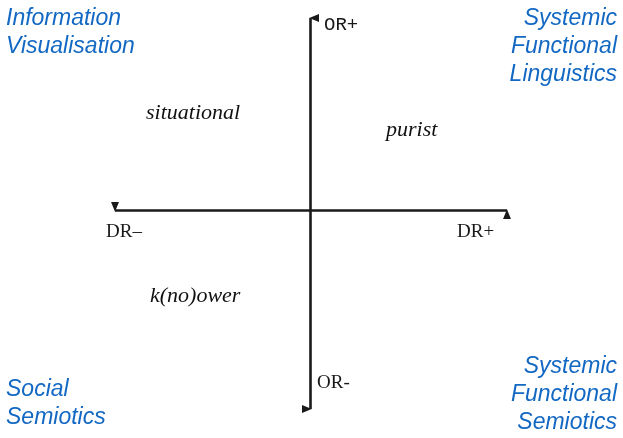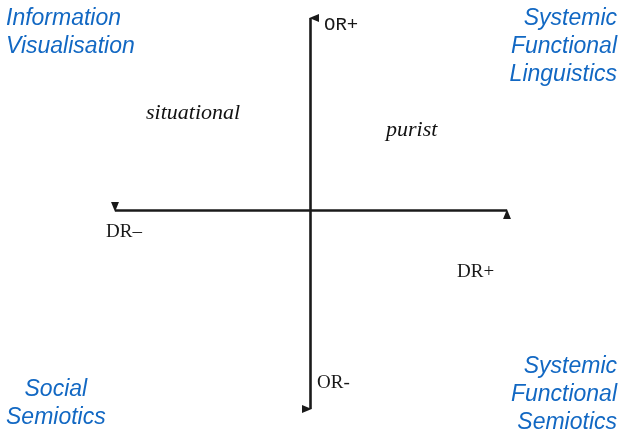--- a/index.html
+++ b/index.html
@@ -30,21 +30,21 @@
     position: absolute;
     font-family: "Liberation Serif", serif;
     font-size: 19px;
     color: #181818;
     white-space: nowrap;
     line-height: 1;
   }
   #axis-label-or-plus  { left: 324px; top: 16px; font-family: Liberation Mono, monospace; }
   #axis-label-or-minus { left: 317px; top: 372px; }
   #axis-label-dr-minus { left: 106px; top: 221px; }
-  #axis-label-dr-plus  { left: 457px; top: 221px; margin-top: 40px; }
+  #axis-label-dr-plus  { left: 457px; top: 221px; }
 
   
   .quadrant-term {
     position: absolute;
     font-family: "Liberation Serif", serif;
     font-style: italic;
     font-size: 22px;
     color: #111111;
     white-space: nowrap;
     line-height: 1;
@@ -61,21 +61,21 @@
     font-style: italic;
     font-size: 23px;
     line-height: 28px;
     color: #1268c3;
     white-space: nowrap;
   }
   .corner-label .corner-line { display: block; }
 
   #corner-top-left     { left: 6px;  top: 3px;   text-align: left; }
   #corner-top-right    { right: 6px; top: 3px;   text-align: right; }
-  #corner-bottom-left  { left: 6px;  bottom: 8px; text-align: center; font-style: italic; }
+  #corner-bottom-left  { left: 6px;  bottom: 8px; text-align: left; font-style: italic; }
   #corner-bottom-right { right: 6px; bottom: 3px; text-align: right; }
 </style>
 </head>
 <body>
 
 <div id="canvas">
 
   <svg class="axis-svg" viewBox="0 0 623 438">
     <defs>
       <marker id="arrow-up" markerWidth="10" markerHeight="10" refX="5" refY="1.2" orient="auto-start-reverse" markerUnits="userSpaceOnUse">
@@ -96,20 +96,21 @@
   <div class="axis-label" id="axis-label-or-minus">OR-</div>
 
   <div class="axis-label" id="axis-label-dr-minus">DR–</div>
 
   <div class="axis-label" id="axis-label-dr-plus">DR+</div>
 
   <div class="quadrant-term" id="term-situational">situational</div>
 
   <div class="quadrant-term" id="term-purist">purist</div>
 
+  <div class="quadrant-term" id="term-knoower">k(no)ower</div>
 
 
   <div class="corner-label" id="corner-top-left">
     <span class="corner-line">Information</span>
     <span class="corner-line">Visualisation</span>
   </div>
 
   <div class="corner-label" id="corner-top-right">
     <span class="corner-line">Systemic</span>
     <span class="corner-line">Functional</span>

